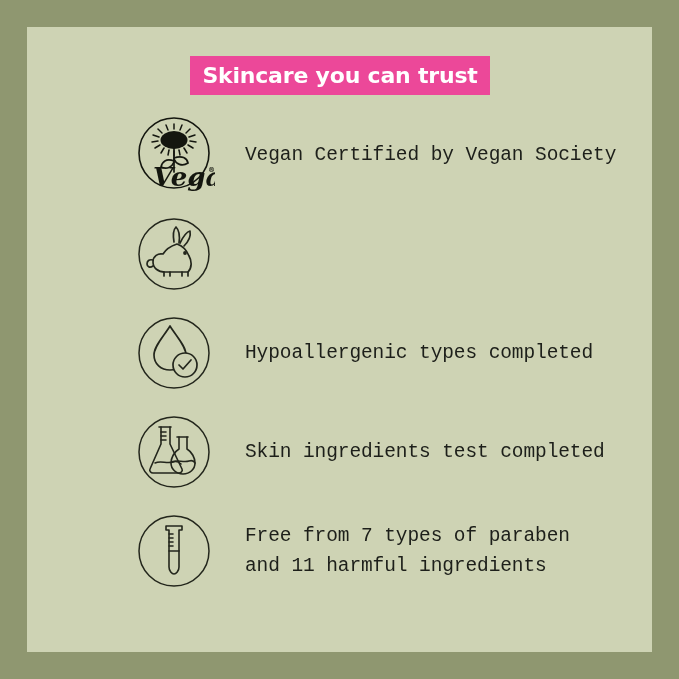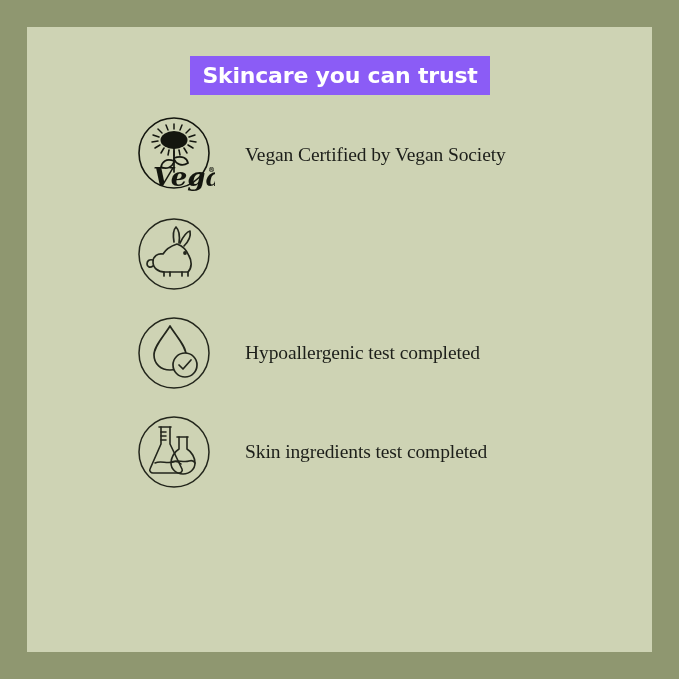--- a/index.html
+++ b/index.html
@@ -28,21 +28,21 @@
     height: 625px;
     background: #ced3b4;
     box-sizing: border-box;
   }
   .title-banner {
     position: absolute;
     left: 163px;
     top: 29px;
     width: 300px;
     height: 39px;
-    background: #8b5cf6;
+    background: #ec4899;
     display: flex;
     align-items: center;
     justify-content: center;
     box-sizing: border-box;
   }
   .title-text {
     color: #ffffff;
     font-family: "DejaVu Sans", sans-serif;
     font-size: 22px;
     font-weight: bold;
@@ -74,21 +74,21 @@
     display: block;
   }
   .icon-wrap svg {
     display: block;
     width: 82px;
     height: 82px;
   }
   .row-label {
     margin-left: 112px;
     color: #1d1f1a;
-    font-family: Liberation Serif, serif;
+    font-family: Liberation Mono, monospace;
     font-size: 19.5px;
     line-height: 28px;
     letter-spacing: -0.1px;
     white-space: pre-line;
   }
   .row-5 .row-label {
     line-height: 30px;
   }
 </style>
 </head>
@@ -164,37 +164,51 @@
         <span class="icon-wrap">
           <svg viewBox="0 0 82 82" xmlns="http://www.w3.org/2000/svg">
             <circle cx="41" cy="41" r="35" fill="none" stroke="#23261c" stroke-width="1.5"></circle>
             <g fill="none" stroke="#23261c" stroke-width="1.7" stroke-linejoin="round" stroke-linecap="round">
               <path d="M37 14 C31 24 21 34 21 43 C21 52 28 58 37 58 C46 58 53 52 53 43 C53 34 43 24 37 14 Z"></path>
               <circle cx="52" cy="53" r="12" fill="#ced3b4"></circle>
               <path d="M46 53 L50 57 L58 48"></path>
             </g>
           </svg>
         </span>
-        <span class="row-label">Hypoallergenic test completed</span>
+        <span class="row-label">Hypoallergenic types completed</span>
       </div>
 
       <div class="row row-4">
         <span class="icon-wrap">
           <svg viewBox="0 0 82 82" xmlns="http://www.w3.org/2000/svg">
             <circle cx="41" cy="41" r="35" fill="none" stroke="#23261c" stroke-width="1.5"></circle>
             <g fill="none" stroke="#23261c" stroke-width="1.6" stroke-linejoin="round" stroke-linecap="round">
               <path d="M26 16 L38 16"></path>
               <path d="M28 16 L28 33 L17 58 C16 60 18 62 20 62 L46 62 C48 62 50 60 49 58 L37 33 L37 16"></path>
               <path d="M28 21 L33 21 M28 25 L33 25 M28 29 L33 29"></path>
               <path d="M22 52 C28 49 33 53 40 51 C43 50 46 51 48 53"></path>
               <path d="M44 26 L55 26"></path>
               <path d="M46 26 L46 38 C41 41 38 47 38 52 C38 58 43 63 50 63 C57 63 62 58 62 52 C62 47 59 41 54 38 L54 26"></path>
               <path d="M39 51 C44 48 50 52 56 50 C59 49 61 50 62 52"></path>
             </g>
           </svg>
         </span>
         <span class="row-label">Skin ingredients test completed</span>
       </div>
 
+      <div class="row row-5">
+        <span class="icon-wrap">
+          <svg viewBox="0 0 82 82" xmlns="http://www.w3.org/2000/svg">
+            <circle cx="41" cy="41" r="35" fill="none" stroke="#23261c" stroke-width="1.5"></circle>
+            <g fill="none" stroke="#23261c" stroke-width="1.6" stroke-linejoin="round" stroke-linecap="round">
+              <path d="M33 16 L49 16 L49 20 L46 20 L46 57 C46 61 43 64 41 64 C39 64 36 61 36 57 L36 20 L33 20 Z"></path>
+              <path d="M36 24 L40 24 M36 28 L40 28 M36 32 L40 32 M36 36 L40 36"></path>
+              <path d="M36 41 L46 41"></path>
+            </g>
+          </svg>
+        </span>
+        <span class="row-label">Free from 7 types of paraben
+and 11 harmful ingredients</span>
+      </div>
 
     </div>
   </div>
 </div>
 
 </body></html>

